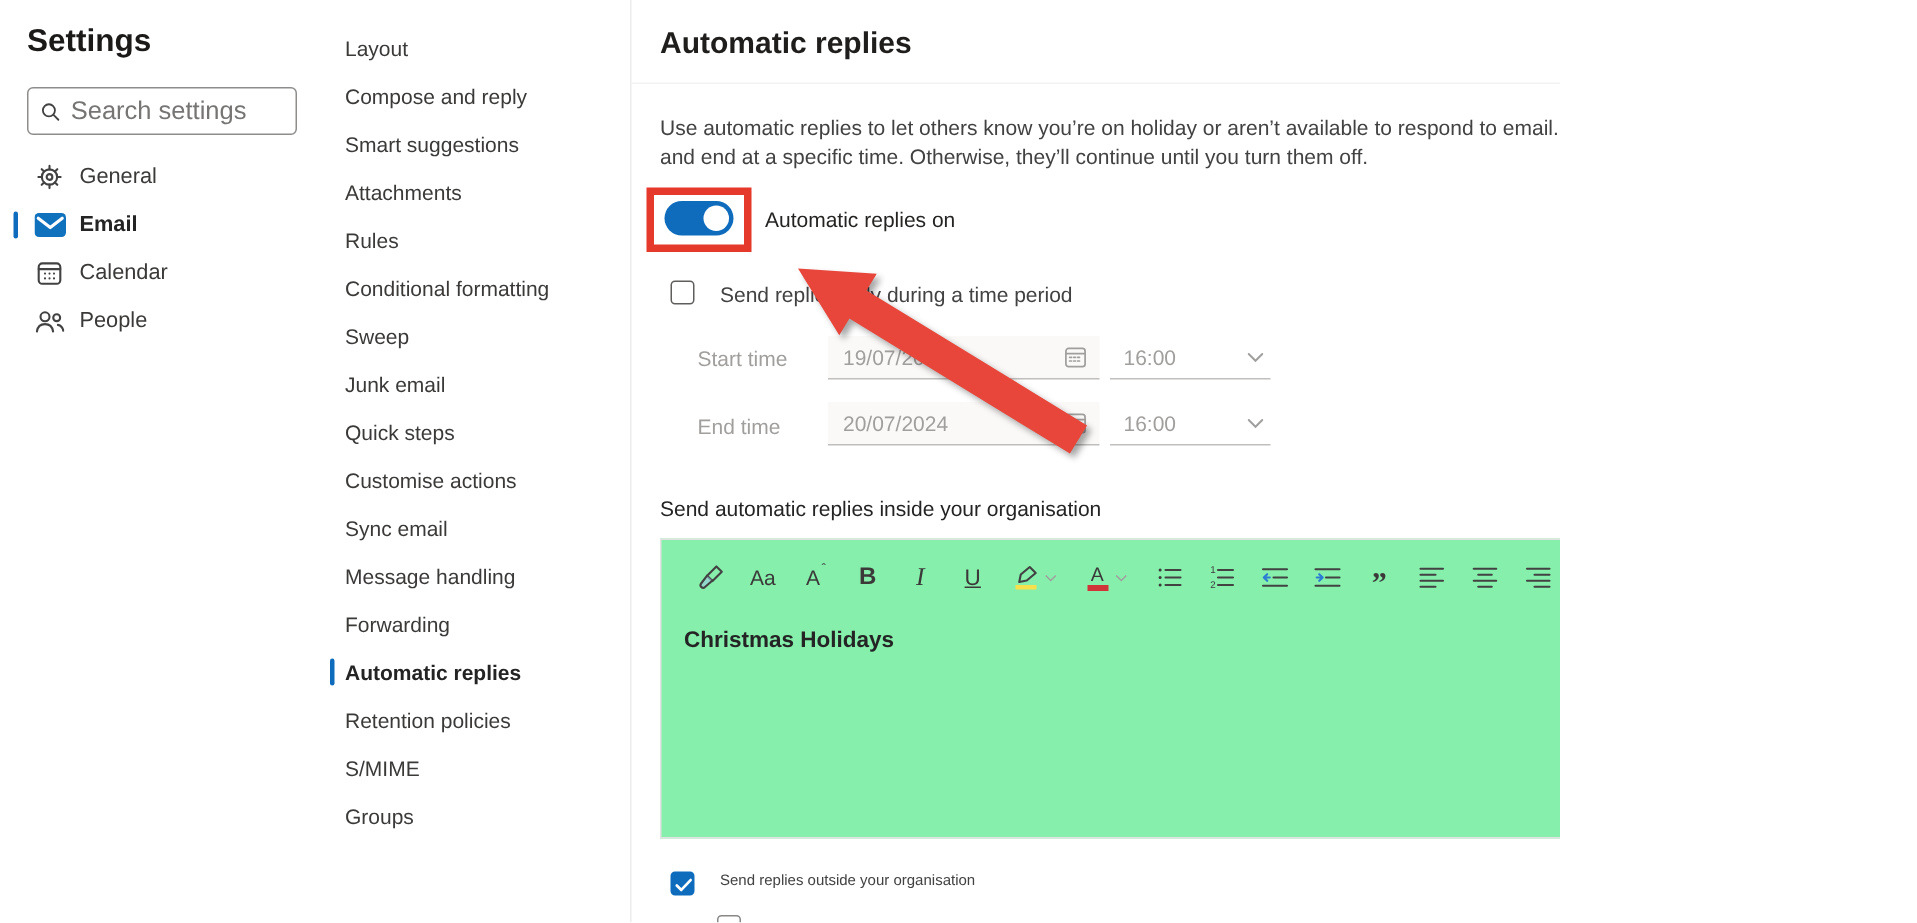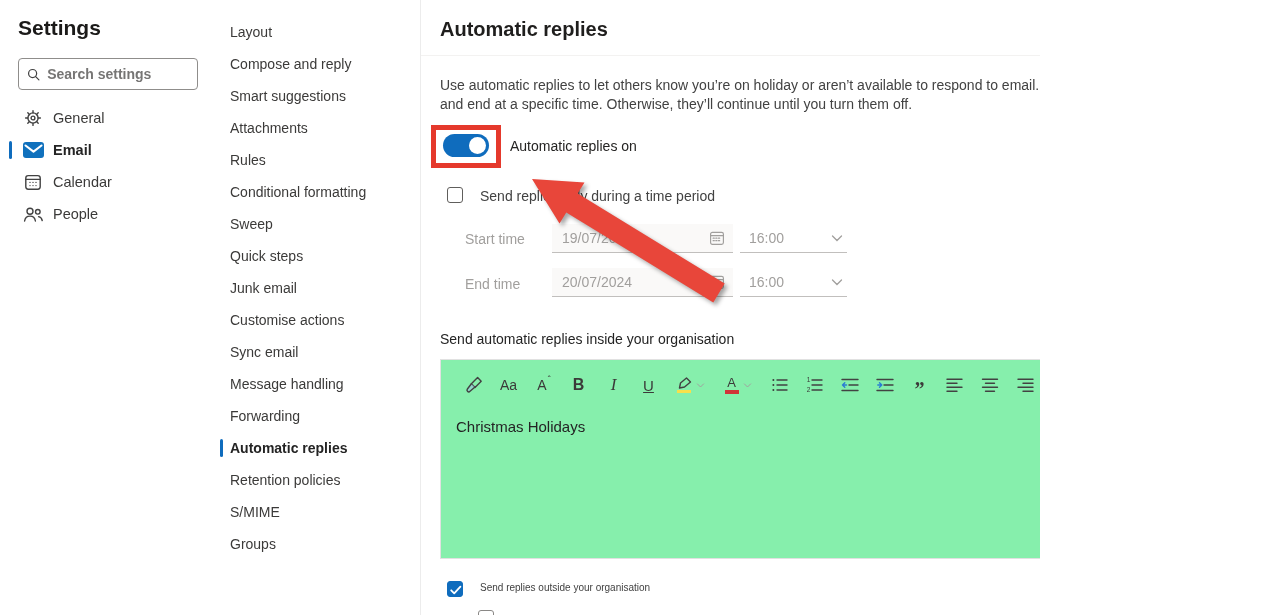--- a/index.html
+++ b/index.html
@@ -2,21 +2,21 @@
 <html><head>
 <meta charset="utf-8">
 <style>
   * { margin:0; padding:0; box-sizing:border-box; }
   html,body { width:1278px; height:615px; background:#fff; font-family:"Liberation Sans", sans-serif; }
   #app { position:relative; width:1040px; height:615px; background:#fff; overflow:hidden; }
 
   
   .settings-title { position:absolute; left:18px; top:16px; font-size:21px; font-weight:700; color:#1b1a19; }
   .searchbox { position:absolute; left:18px; top:58px; width:180px; height:32px; border:1px solid #8f8d8b; border-radius:4px; display:flex; align-items:center; padding:0 8px; background:#fff; }
-  .searchbox input { border:none; outline:none; width:100%; font-size:14px; color:#14532d; font-family:"Liberation Sans", sans-serif; margin-left:7px;font-weight:bold; }
+  .searchbox input { border:none; outline:none; width:100%; font-size:17px; color:#14532d; font-family:"Liberation Sans", sans-serif; margin-left:7px; }
   .searchbox input::placeholder { color:#767574; }
   .side-list { position:absolute; left:0; top:102px; width:205px; list-style:none; }
   .side-item { position:relative; height:32px; display:flex; align-items:center; padding-left:22px; cursor:pointer; color:#3b3a39; font-size:14.5px; }
   .side-item .icon-wrap { width:22px; display:flex; justify-content:center; }
   .side-item .lbl { margin-left:9px; }
   .side-item.selected .lbl { font-weight:700; color:#242424; }
   .side-item .sel-bar { display:none; position:absolute; left:9px; top:7px; width:3px; height:18px; background:#0f6cbd; border-radius:2px; }
   .side-item.selected .sel-bar { display:block; }
 
   
@@ -65,21 +65,21 @@
   .tb-bold { font-weight:700; font-size:16px; }
   .tb-italic { font-family:"Liberation Serif", serif; font-style:italic; font-size:17px; }
   .tb-underline { text-decoration:underline; font-size:15px; }
   .tb-aa { font-size:14px; }
   .tb-quote { font-family:"Liberation Serif", serif; font-weight:700; font-size:20px; line-height:10px; padding-top:8px; }
   .tb-more { font-size:18px; letter-spacing:1px; }
   .glyph-stack { display:flex; flex-direction:column; align-items:center; line-height:1; }
   .color-bar { width:14px; height:3.5px; margin-top:1px; }
   .chev { margin-left:4px; }
   .fs-caret { font-size:9px; position:relative; top:-6px; left:1px; }
-  .editor-text { margin:20px 0 0 15px; font-size:15px; color:#242424; }
+  .editor-text { margin:20px 0 0 15px; font-size:15px; color:#242424;font-weight:bold; }
 
   .cb-outside { left:447px; top:581px; }
   .cb-outside-label { position:absolute; left:480px; top:582px; font-size:10px; color:#424242; }
   .cb-partial { left:478px; top:610px; border-color:#8a8886; }
 
   svg.stroke-ic { stroke:#424242; fill:none; stroke-width:1.4; stroke-linecap:round; stroke-linejoin:round; }
   svg.gray-ic { stroke:#a19f9d; fill:none; stroke-width:1.3; stroke-linecap:round; }
 </style>
 </head>
 <body>
@@ -164,24 +164,24 @@
       <li class="nav-item">
         <span>Rules</span>
       </li>
       <li class="nav-item">
         <span>Conditional formatting</span>
       </li>
       <li class="nav-item">
         <span>Sweep</span>
       </li>
       <li class="nav-item">
+        <span>Junk email</span>
+      </li>
+      <li class="nav-item">
         <span>Quick steps</span>
-      </li>
-      <li class="nav-item">
-        <span>Junk email</span>
       </li>
       <li class="nav-item">
         <span>Customise actions</span>
       </li>
       <li class="nav-item">
         <span>Sync email</span>
       </li>
       <li class="nav-item">
         <span>Message handling</span>
       </li>

